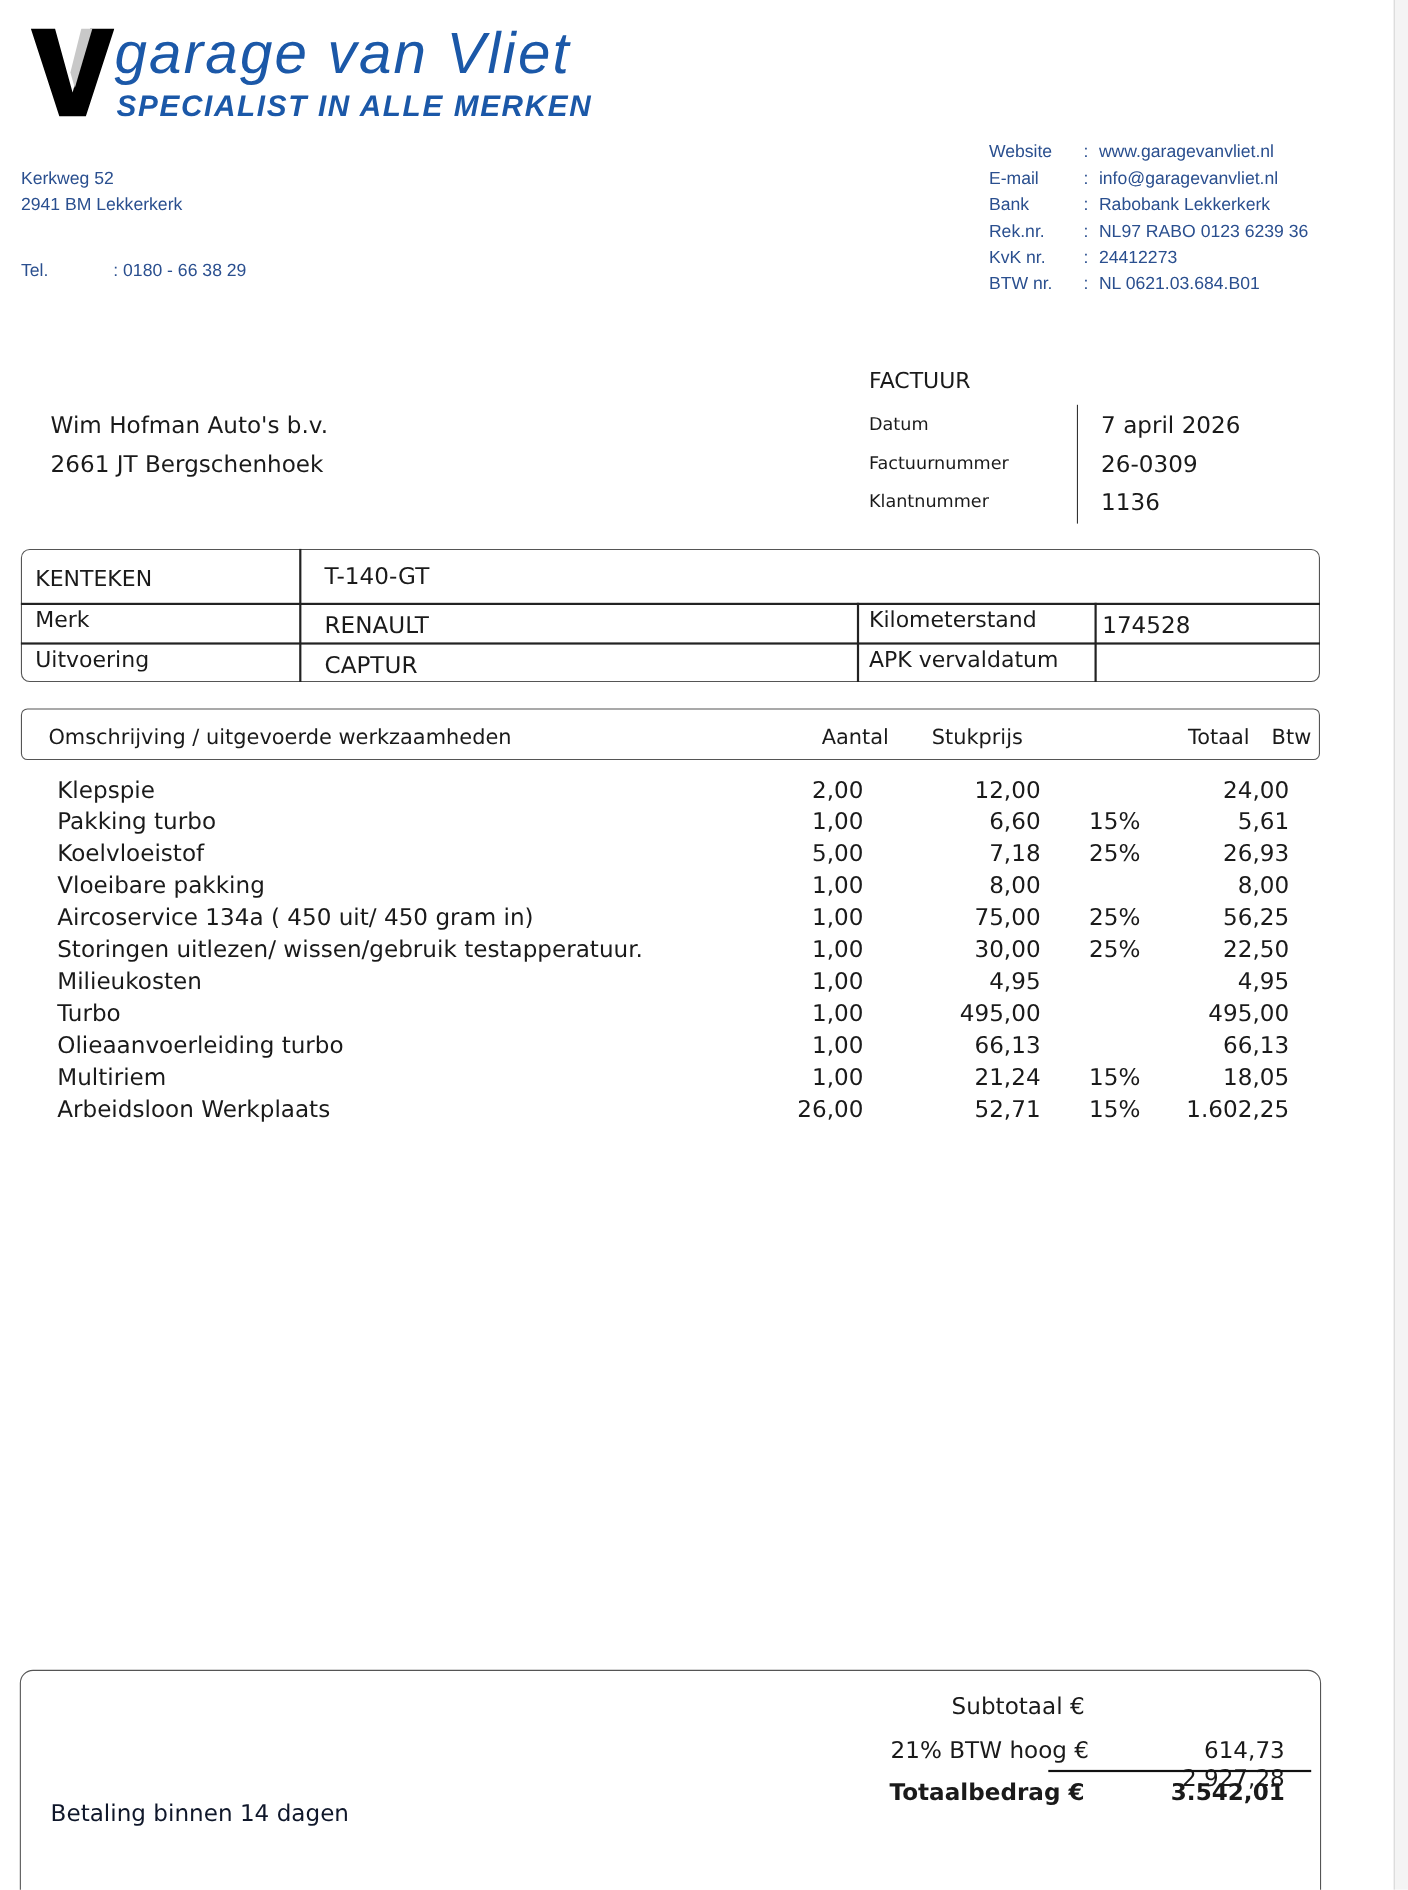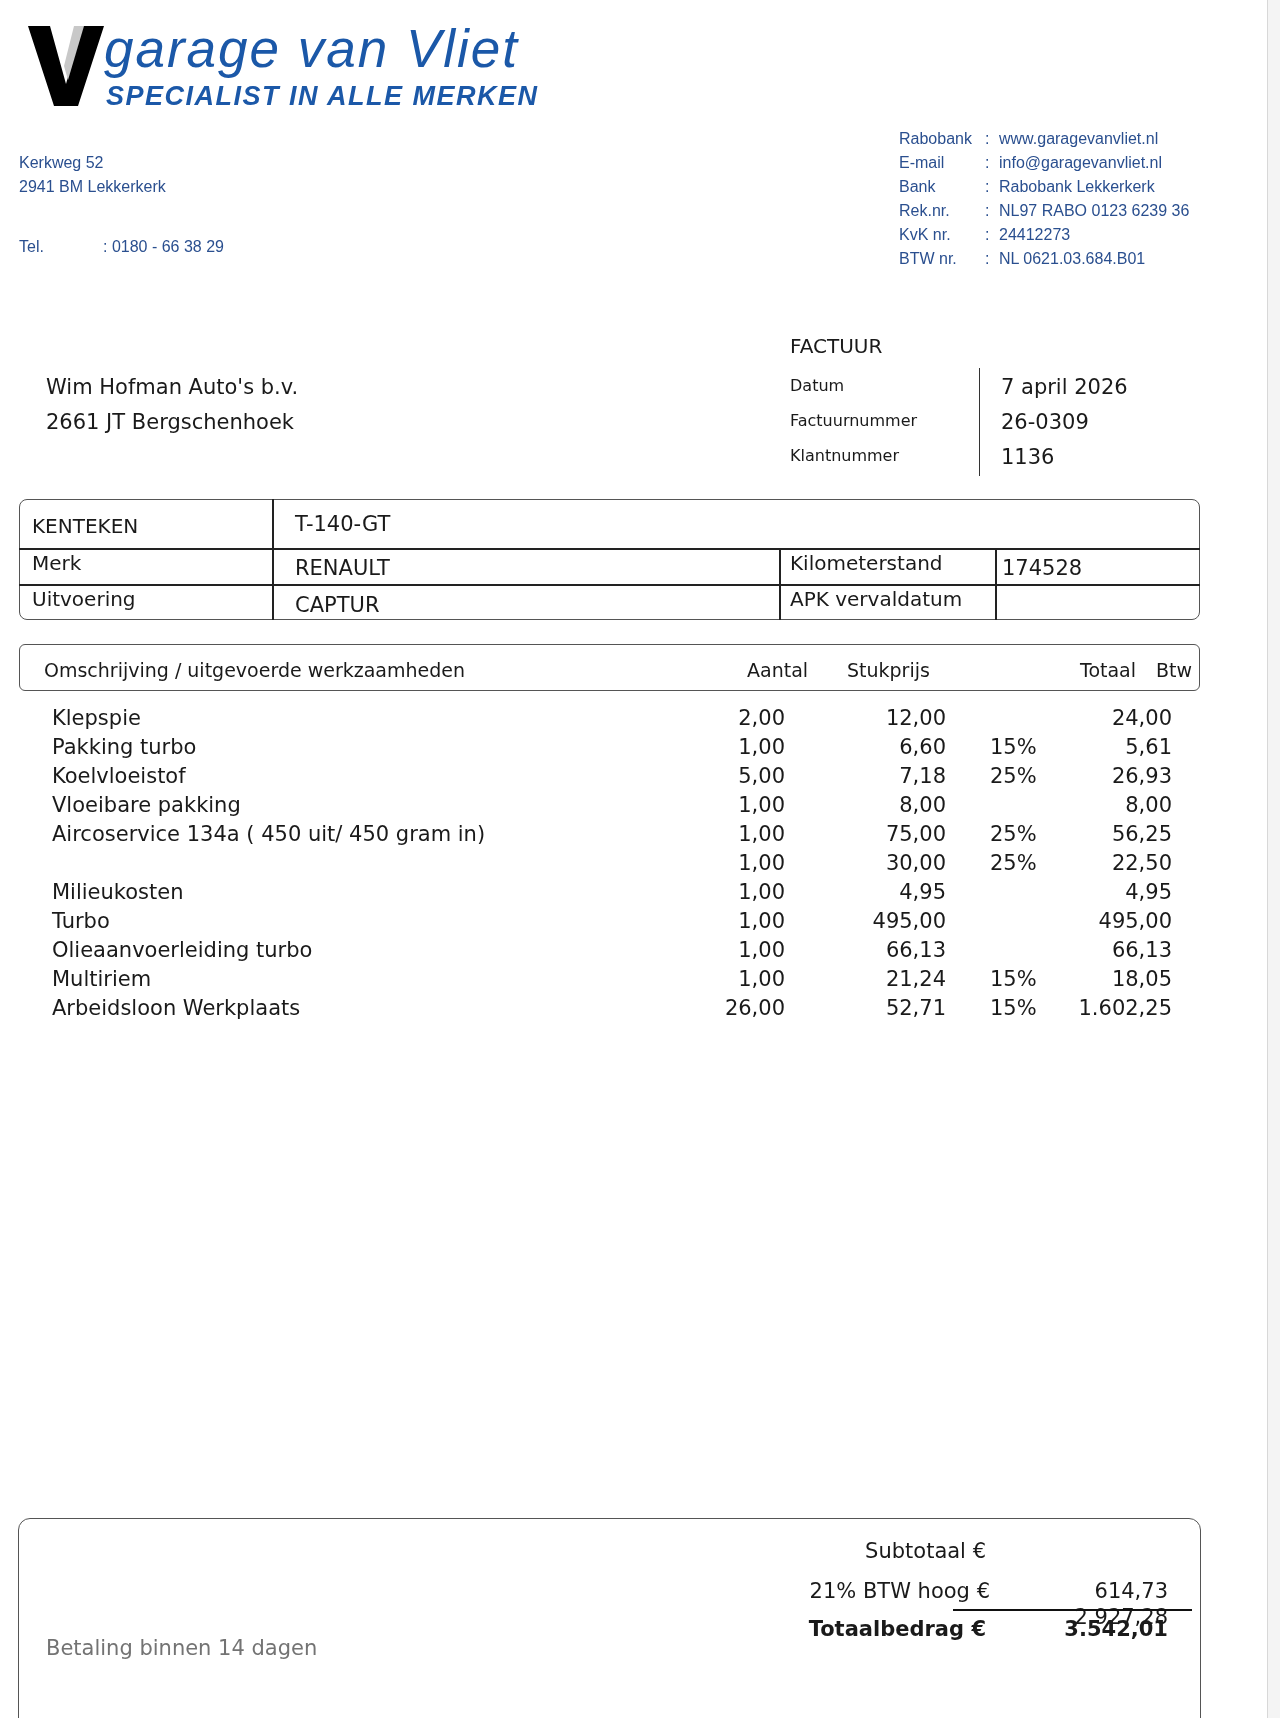--- a/index.html
+++ b/index.html
@@ -72,21 +72,21 @@
 
   
   .tbox {
     left: 18px; top: 1518px; width: 1183px; height: 220px;
     border: 1.5px solid #555; border-radius: 12px; box-sizing: border-box;
   }
   .tlabel { position: absolute; right: 294px; font-size: 21px; color: #1a1a1a; white-space: nowrap; text-align: right; }
   .tval { position: absolute; right: 112px; font-size: 21px; color: #1a1a1a; white-space: nowrap; text-align: right; }
   .bold { font-weight: bold; }
   .tline { position: absolute; left: 953px; top: 1609px; width: 239px; height: 2px; background: #111; }
-  .payment { left: 46px; top: 1636px; font-size: 21px; color: #737373; white-space: nowrap; }
+  .payment { left: 46px; top: 1636px; font-size: 21px; color: #0f172a; white-space: nowrap; }
 </style>
 </head>
 <body>
 
 <div class="right-strip"></div>
 
 <svg class="abs logo-v" viewBox="0 0 76 80">
   <polygon points="0,0 22,0 38,58 54,0 76,0 50,80 26,80" fill="#000"></polygon>
   <polygon points="46,0 56,0 40,54 36,40" fill="#c8c8c8"></polygon>
 </svg>
@@ -96,21 +96,21 @@
 <div class="abs co co-block">
   <div>Kerkweg 52</div>
   <div>2941 BM  Lekkerkerk</div>
 </div>
 <div class="abs co co-tel">
   <span class="lbl">Tel.</span><span>:  0180 - 66 38 29</span>
 </div>
 
 <div class="abs co co-right">
   <div class="row">
-    <span class="lbl">Rabobank</span><span class="sep">:</span><span>www.garagevanvliet.nl</span>
+    <span class="lbl">Website</span><span class="sep">:</span><span>www.garagevanvliet.nl</span>
   </div>
   <div class="row">
     <span class="lbl">E-mail</span><span class="sep">:</span><span>info@garagevanvliet.nl</span>
   </div>
   <div class="row">
     <span class="lbl">Bank</span><span class="sep">:</span><span>Rabobank Lekkerkerk</span>
   </div>
   <div class="row">
     <span class="lbl">Rek.nr.</span><span class="sep">:</span><span>NL97 RABO 0123 6239 36</span>
   </div>
@@ -199,20 +199,21 @@
     <span class="c-total">8,00</span>
   </div>
   <div class="item">
     <span class="c-desc">Aircoservice 134a ( 450 uit/ 450 gram in)</span>
     <span class="c-qty">1,00</span>
     <span class="c-price">75,00</span>
     <span class="c-vat">25%</span>
     <span class="c-total">56,25</span>
   </div>
   <div class="item">
+    <span class="c-desc">Storingen uitlezen/ wissen/gebruik testapperatuur.</span>
     <span class="c-qty">1,00</span>
     <span class="c-price">30,00</span>
     <span class="c-vat">25%</span>
     <span class="c-total">22,50</span>
   </div>
   <div class="item">
     <span class="c-desc">Milieukosten</span>
     <span class="c-qty">1,00</span>
     <span class="c-price">4,95</span>
     <span class="c-vat"></span>

